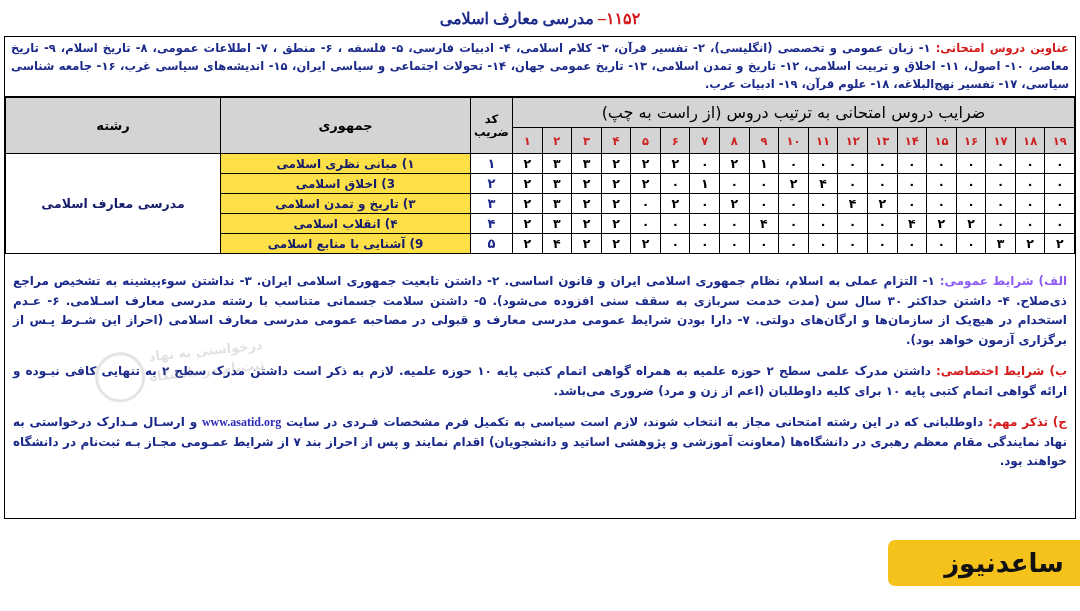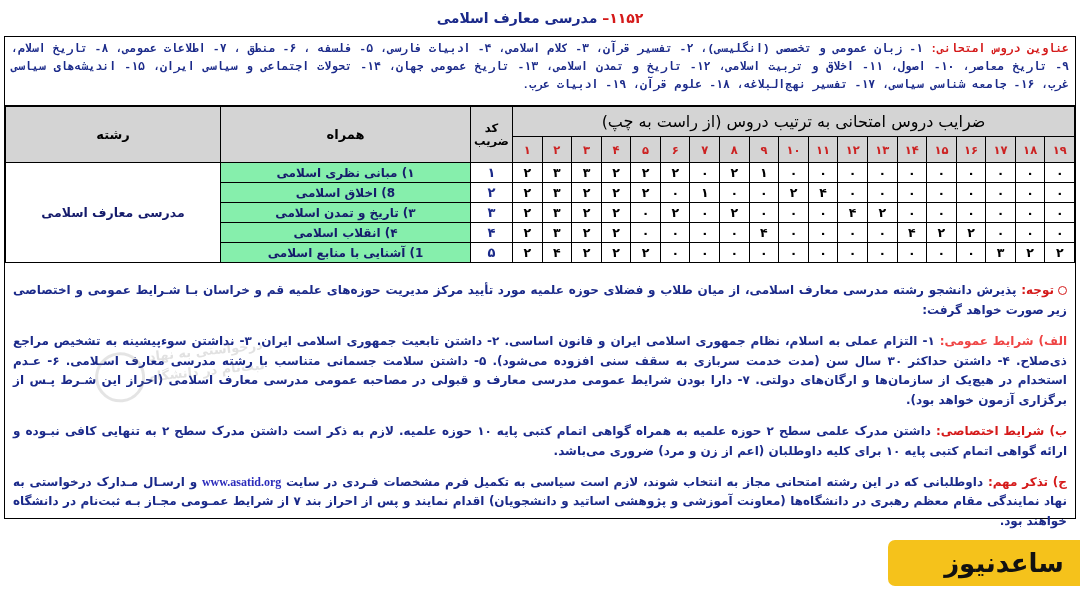--- a/index.html
+++ b/index.html
@@ -18,54 +18,54 @@
 
   
   .title-bar {
     height: 36px;
     display: flex;
     align-items: center;
     justify-content: center;
     background: #ffffff;
   }
   .title-text {
-    font-size: 14px;
+    font-size: 16px;
     font-weight: bold;
     color: #1b2a8a;
     letter-spacing: 0px;
     direction: rtl;
     white-space: nowrap;
+    font-family: Liberation Serif, serif;
   }
   .title-code {
     color: #d51a1a;
     font-weight: bold;
   }
 
   
   .doc-frame {
     position: absolute;
     top: 36px;
     right: 4px;
     left: 4px;
     bottom: 92px;
     border: 1.5px solid #000000;
     background: #ffffff;
   }
 
   
   .subjects-block {
     border-bottom: 1.5px solid #000000;
-    padding: 3px 6px 12px 6px;
+    padding: 3px 6px 3px 6px;
     direction: rtl;
     text-align: justify;
     color: #1b2a8a;
     font-size: 11.5px;
     line-height: 1.55;
     font-weight: bold;
-    font-family: Liberation Mono, monospace;
   }
   .subjects-label {
     color: #d51a1a;
     font-weight: bold;
   }
 
   
   table.coef-table {
     border-collapse: collapse;
     width: 100%;
@@ -100,21 +100,21 @@
     font-weight: bold;
     color: #151b6b;
     background: #ffffff;
   }
   .cell-orientation {
     font-size: 12px;
     font-weight: bold;
     color: #151b6b;
     text-align: right;
     padding-right: 8px;
-    background: #86efac;
+    background: #fde047;
   }
   .cell-code {
     font-size: 13px;
     font-weight: bold;
     color: #1b2a8a;
     background: #ffffff;
   }
   .cell-coef {
     font-size: 12.5px;
     font-weight: bold;
@@ -130,21 +130,21 @@
     color: #1b2a8a;
   }
   .note-para {
     font-size: 12px;
     line-height: 1.62;
     text-align: justify;
     margin-bottom: 7px;
     font-weight: bold;
   }
   .note-label-red { color: #d51a1a; font-weight: bold; }
-  .note-label-blue { color: #ef4444; font-weight: bold; }
+  .note-label-blue { color: #8b5cf6; font-weight: bold; }
   .bullet-circle {
     display: inline-block;
     width: 9px;
     height: 9px;
     border: 1.6px solid #d51a1a;
     border-radius: 50%;
     margin-left: 4px;
     vertical-align: middle;
   }
   .url-text {
@@ -225,21 +225,21 @@
   </div>
 
   <table class="coef-table">
     <thead>
       <tr>
         <th class="th-shaded th-coefs" colspan="19">ضرایب دروس امتحانی به ترتیب دروس (از راست به چپ)</th>
         <th class="th-shaded th-code" rowspan="2">
           <div>کد</div>
           <div>ضریب</div>
         </th>
-        <th class="th-shaded th-gerayesh" rowspan="2">همراه</th>
+        <th class="th-shaded th-gerayesh" rowspan="2">جمهوری</th>
         <th class="th-shaded th-reshteh" rowspan="2">رشته</th>
       </tr>
       <tr class="num-header-row">
         <td>۱۹</td>
         <td>۱۸</td>
         <td>۱۷</td>
         <td>۱۶</td>
         <td>۱۵</td>
         <td>۱۴</td>
         <td>۱۳</td>
@@ -296,21 +296,21 @@
         <td class="cell-coef">۰</td>
         <td class="cell-coef">۰</td>
         <td class="cell-coef">۱</td>
         <td class="cell-coef">۰</td>
         <td class="cell-coef">۲</td>
         <td class="cell-coef">۲</td>
         <td class="cell-coef">۲</td>
         <td class="cell-coef">۳</td>
         <td class="cell-coef">۲</td>
         <td class="cell-code">۲</td>
-        <td class="cell-orientation">8) اخلاق اسلامی</td>
+        <td class="cell-orientation">3) اخلاق اسلامی</td>
       </tr>
       <tr>
         <td class="cell-coef">۰</td>
         <td class="cell-coef">۰</td>
         <td class="cell-coef">۰</td>
         <td class="cell-coef">۰</td>
         <td class="cell-coef">۰</td>
         <td class="cell-coef">۰</td>
         <td class="cell-coef">۲</td>
         <td class="cell-coef">۴</td>
@@ -365,31 +365,27 @@
         <td class="cell-coef">۰</td>
         <td class="cell-coef">۰</td>
         <td class="cell-coef">۰</td>
         <td class="cell-coef">۰</td>
         <td class="cell-coef">۲</td>
         <td class="cell-coef">۲</td>
         <td class="cell-coef">۲</td>
         <td class="cell-coef">۴</td>
         <td class="cell-coef">۲</td>
         <td class="cell-code">۵</td>
-        <td class="cell-orientation">1) آشنایی با منابع اسلامی</td>
+        <td class="cell-orientation">9) آشنایی با منابع اسلامی</td>
       </tr>
     </tbody>
   </table>
 
   <div class="notes">
 
-    <p class="note-para">
-      <span class="bullet-circle"></span><span class="note-label-red">توجه:</span>
-      <span>پذیرش دانشجو رشته مدرسی معارف اسلامی، از میان طلاب و فضلای حوزه علمیه مورد تأیید مرکز مدیریت حوزه‌های علمیه قم و خراسان بـا شـرایط عمومی و اختصاصی زیر صورت خواهد گرفت:</span>
-    </p>
 
     <p class="note-para">
       <span class="note-label-blue">الف) شرایط عمومی:</span>
       <span>۱- التزام عملی به اسلام، نظام جمهوری اسلامی ایران و قانون اساسی. ۲- داشتن تابعیت جمهوری اسلامی ایران. ۳- نداشتن سوء‌پیشینه به تشخیص مراجع ذی‌صلاح. ۴- داشتن حداکثر ۳۰ سال سن (مدت خدمت سربازی به سقف سنی افزوده می‌شود). ۵- داشتن سلامت جسمانی متناسب با رشته مدرسی معارف اسـلامی. ۶- عـدم استخدام در هیچ‌یک از سازمان‌ها و ارگان‌های دولتی. ۷- دارا بودن شرایط عمومی مدرسی معارف و قبولی در مصاحبه عمومی مدرسی معارف اسلامی (احراز این شـرط پـس از برگزاری آزمون خواهد بود).</span>
     </p>
 
     <p class="note-para">
       <span class="note-label-red">ب) شرایط اختصاصی:</span>
       <span>داشتن مدرک علمی سطح ۲ حوزه علمیه به همراه گواهی اتمام کتبی پایه ۱۰ حوزه علمیه. لازم به ذکر است داشتن مدرک سطح ۲ به تنهایی کافی نبـوده و ارائه گواهی اتمام کتبی پایه ۱۰ برای کلیه داوطلبان (اعم از زن و مرد) ضروری می‌باشد.</span>
     </p>

